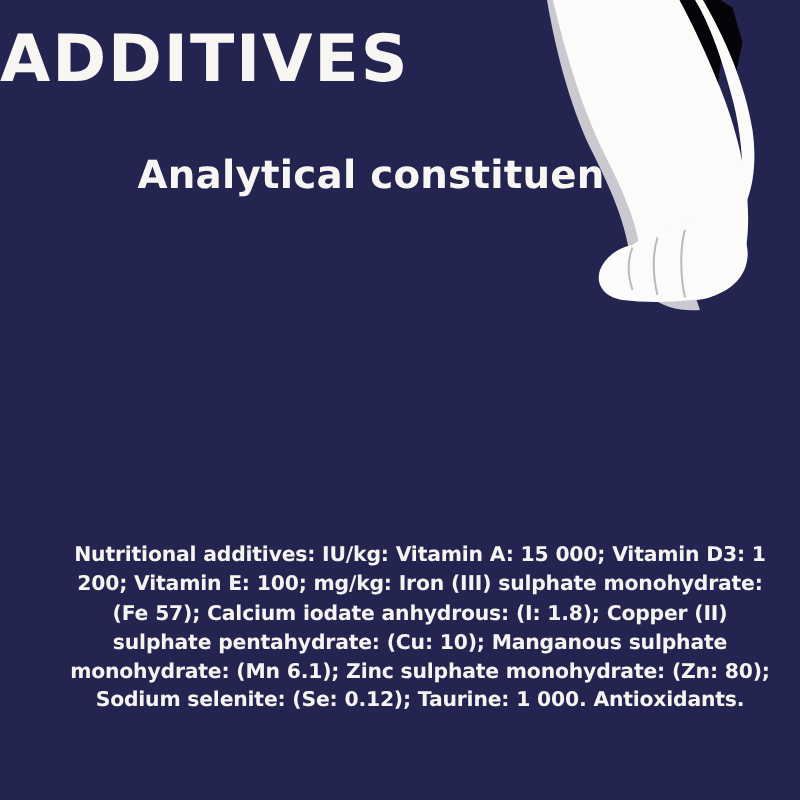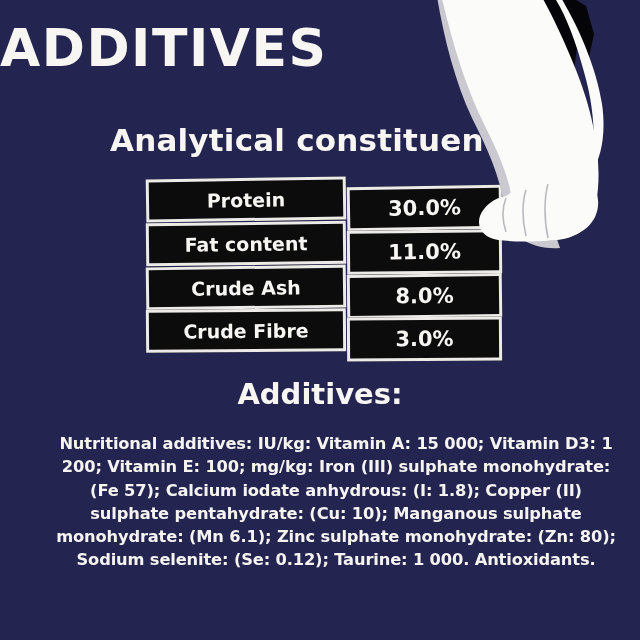--- a/index.html
+++ b/index.html
@@ -183,32 +183,17 @@
 
     <path fill="none" stroke="#b9b9c2" stroke-width="1.6" d="M96 198 C92 208 92 220 96 232"></path>
     <path fill="none" stroke="#b9b9c2" stroke-width="1.6" d="M116 190 C112 202 112 220 116 236"></path>
     <path fill="none" stroke="#b9b9c2" stroke-width="1.6" d="M138 184 C134 198 134 220 138 238"></path>
   </svg>
 
   <div class="title">ADDITIVES</div>
 
   <div class="subtitle">Analytical constituents:</div>
 
-  <div id="constituents-table">
-    <div class="tbl-col labels">
-      <div class="cell label-cell r0">Protein</div>
-      <div class="cell label-cell r1">Fat content</div>
-      <div class="cell label-cell r2">Crude Ash</div>
-      <div class="cell label-cell r3">Crude Fibre</div>
-    </div>
-    <div class="tbl-col values">
-      <div class="cell value-cell v0">30.0%</div>
-      <div class="cell value-cell v1">11.0%</div>
-      <div class="cell value-cell v2">8.0%</div>
-      <div class="cell value-cell v3">3.0%</div>
-    </div>
-  </div>
 
-  <div class="additives-heading">Additives:</div>
 
   <div id="additives-text">Nutritional additives: IU/kg: Vitamin A: 15 000; Vitamin D3: 1 200; Vitamin E: 100; mg/kg: Iron (III) sulphate monohydrate: (Fe 57); Calcium iodate anhydrous: (I: 1.8); Copper (II) sulphate pentahydrate: (Cu: 10); Manganous sulphate monohydrate: (Mn 6.1); Zinc sulphate monohydrate: (Zn: 80); Sodium selenite: (Se: 0.12); Taurine: 1 000. Antioxidants.</div>
 
 </div>
 
 </body></html>

